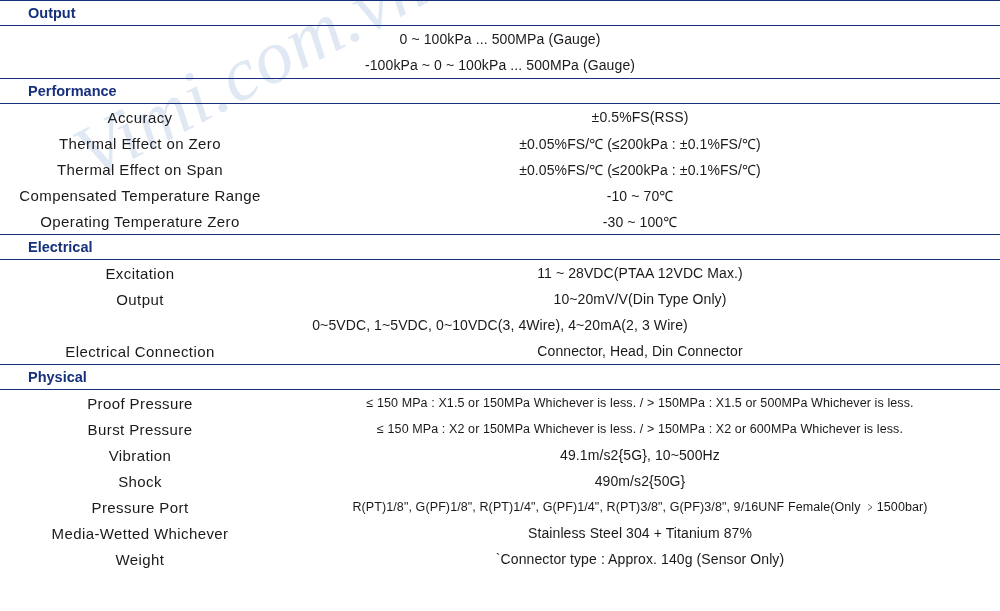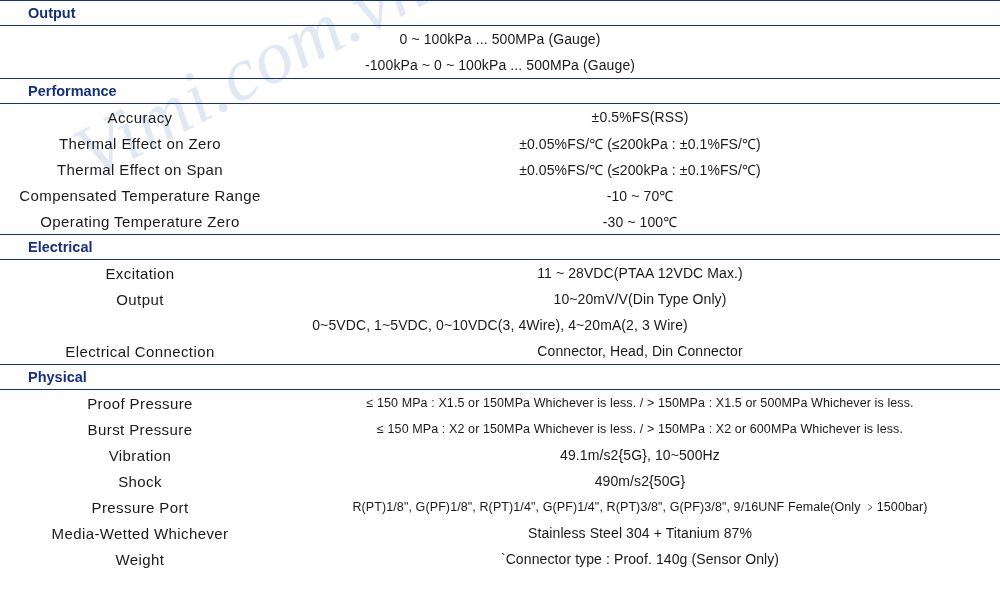--- a/index.html
+++ b/index.html
@@ -184,18 +184,18 @@
       <tr class="data-row">
         <td class="label">Pressure Port</td>
         <td class="value small">R(PT)1/8", G(PF)1/8", R(PT)1/4", G(PF)1/4", R(PT)3/8", G(PF)3/8", 9/16UNF Female(Only ﹥1500bar)</td>
       </tr>
       <tr class="data-row">
         <td class="label">Media-Wetted Whichever</td>
         <td class="value mid">Stainless Steel 304 + Titanium 87%</td>
       </tr>
       <tr class="data-row">
         <td class="label">Weight</td>
-        <td class="value mid">`Connector type : Proof. 140g (Sensor Only)</td>
+        <td class="value mid">`Connector type : Approx. 140g (Sensor Only)</td>
       </tr>
 
     </tbody>
   </table>
 </div>
 
 </body></html>

